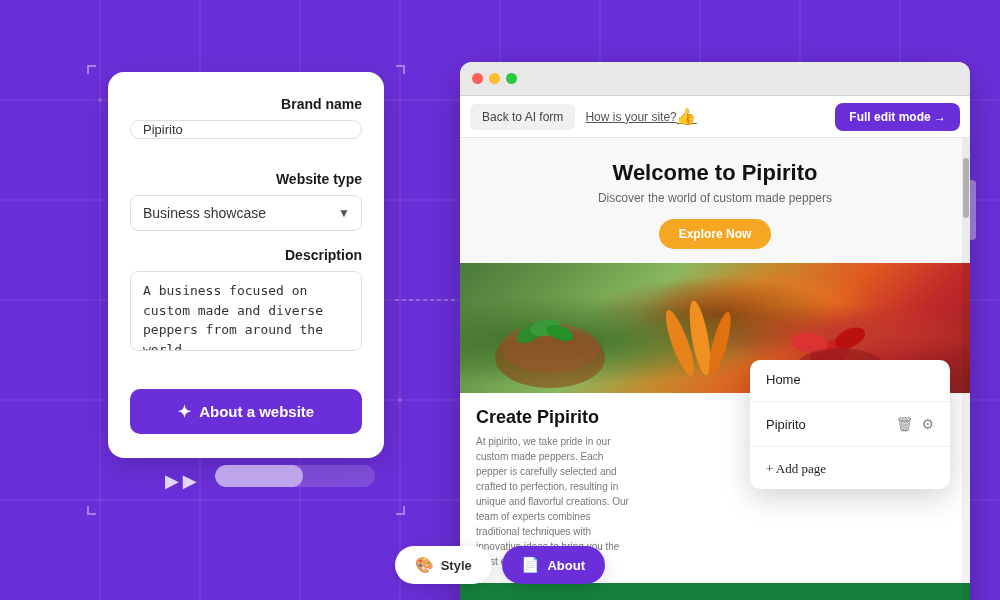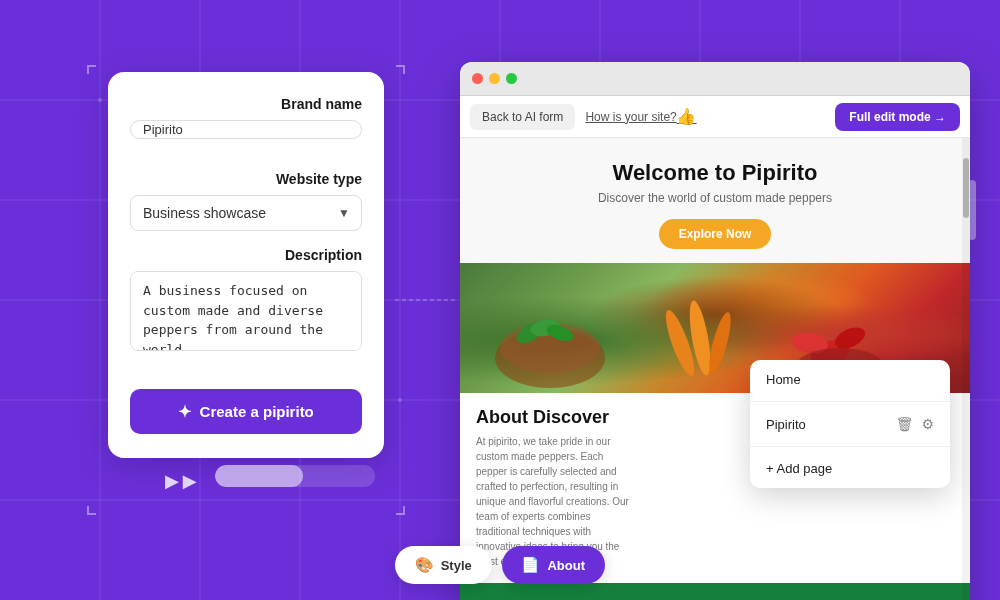--- a/index.html
+++ b/index.html
@@ -341,20 +341,21 @@
     }
     .add-page-item {
       padding: 12px 16px;
       font-size: 13px;
       color: #222;
       font-weight: 500;
       display: flex;
       align-items: flex-start;
       gap: 8px;
       cursor: pointer;
+      font-family: Liberation Serif, serif;
     }
 
     
     .bottom-toolbar {
       position: absolute;
       bottom: 16px;
       left: 50%;
       transform: translateX(-50%);
       display: flex;
       gap: 10px;
@@ -452,21 +453,21 @@
     </div>
   </div>
 
   <div class="form-section">
     <label class="form-field-label">Description</label>
     <textarea class="form-textarea" style="">A business focused on custom made and diverse peppers from around the world.</textarea>
   </div>
 
   <button class="create-btn">
     <span class="sparkle-icon">✦</span>
-    <span>Create a pipirito</span>
+    <span>About a website</span>
   </button>
 </div>
 
 <div class="arrow-connector">
   <span class="arrow-chevron">▶</span>
   <span class="arrow-chevron">▶</span>
 </div>
 
 <div class="progress-area">
   <div class="progress-fill"></div>
@@ -515,21 +516,21 @@
 
         <ellipse cx="370" cy="90" rx="20" ry="12" fill="#cc2222" transform="rotate(-15 370 90)"></ellipse>
         <ellipse cx="350" cy="80" rx="18" ry="10" fill="#dd3333" transform="rotate(10 350 80)"></ellipse>
         <ellipse cx="390" cy="75" rx="16" ry="9" fill="#bb1111" transform="rotate(-25 390 75)"></ellipse>
 
         <ellipse cx="380" cy="105" rx="45" ry="20" fill="#8B1A1A" opacity="0.5"></ellipse>
       </svg>
     </div>
 
     <div class="about-section">
-      <div class="about-title">About Discover</div>
+      <div class="about-title">Create Pipirito</div>
       <div class="about-text">At pipirito, we take pride in our custom made peppers. Each pepper is carefully selected and crafted to perfection, resulting in unique and flavorful creations. Our team of experts combines traditional techniques with innovative ideas to bring you the most exquisite peppers you</div>
     </div>
 
     <div class="scrollbar-track">
       <div class="scrollbar-thumb"></div>
     </div>
 
     <div class="nav-dropdown">
       <div class="nav-item">
         <span>Home</span>

